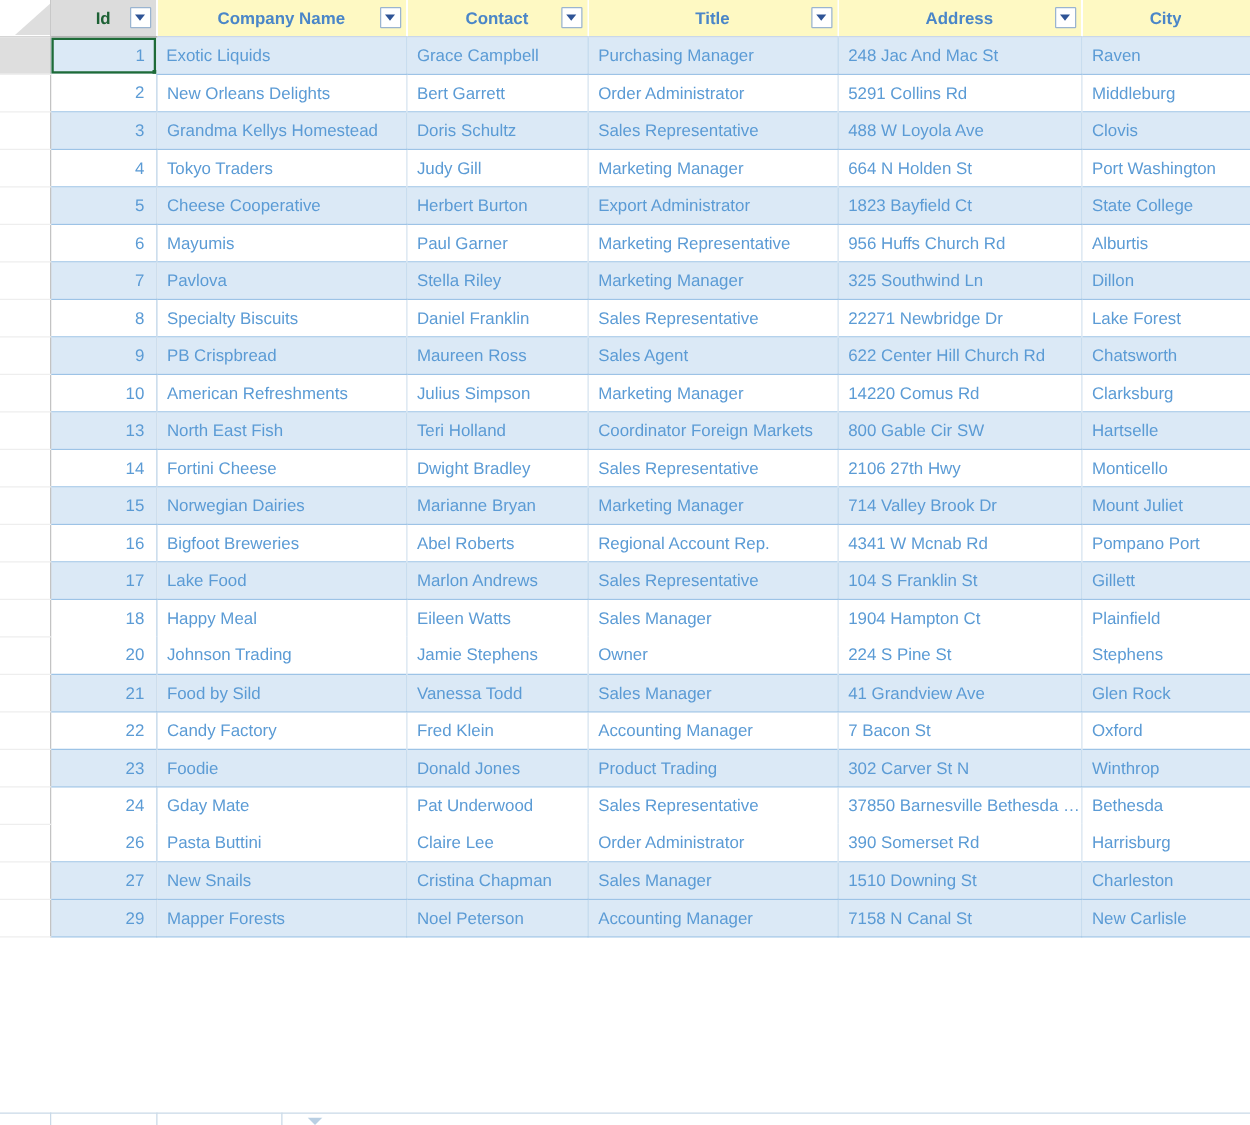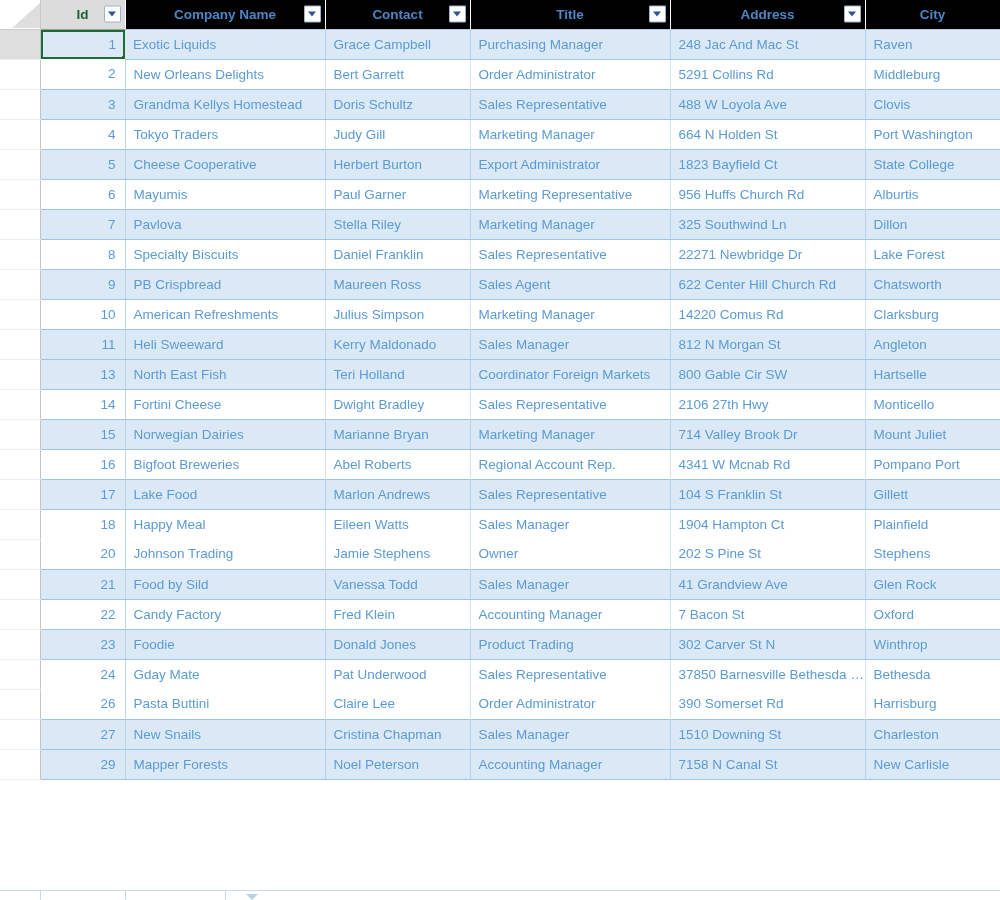--- a/index.html
+++ b/index.html
@@ -37,21 +37,21 @@
   col.c-title { width: 200px; }
   col.c-addr  { width: 195px; }
   col.c-city  { width: 135px; }
 
   
   thead tr { height: 29px; }
 
   th {
     padding: 0;
     margin: 0;
-    background: #000000;
+    background: #fef9c3;
     border: none;
     border-bottom: 1px solid #b8cce4;
     font-weight: bold;
     font-size: 13.5px;
     color: #4a86c8;
     vertical-align: middle;
     position: relative;
   }
 
   th.colhead {
@@ -405,29 +405,20 @@
           <td class="cell-sel"></td>
           <td class="cell-id">10</td>
           <td class="cell-comp">American Refreshments</td>
           <td class="cell-cont">Julius Simpson</td>
           <td class="cell-title">Marketing Manager</td>
           <td class="cell-addr">14220 Comus Rd</td>
           <td class="cell-city">Clarksburg</td>
         </tr>
         <tr class="band-blue">
           <td class="cell-sel"></td>
-          <td class="cell-id">11</td>
-          <td class="cell-comp">Heli Sweeward</td>
-          <td class="cell-cont">Kerry Maldonado</td>
-          <td class="cell-title">Sales Manager</td>
-          <td class="cell-addr">812 N Morgan St</td>
-          <td class="cell-city">Angleton</td>
-        </tr>
-        <tr class="band-blue">
-          <td class="cell-sel"></td>
           <td class="cell-id">13</td>
           <td class="cell-comp">North East Fish</td>
           <td class="cell-cont">Teri Holland</td>
           <td class="cell-title">Coordinator Foreign Markets</td>
           <td class="cell-addr">800 Gable Cir SW</td>
           <td class="cell-city">Hartselle</td>
         </tr>
         <tr class="band-white">
           <td class="cell-sel"></td>
           <td class="cell-id">14</td>
@@ -472,21 +463,21 @@
           <td class="cell-title">Sales Manager</td>
           <td class="cell-addr">1904 Hampton Ct</td>
           <td class="cell-city">Plainfield</td>
         </tr>
         <tr class="band-white">
           <td class="cell-sel"></td>
           <td class="cell-id">20</td>
           <td class="cell-comp">Johnson Trading</td>
           <td class="cell-cont">Jamie Stephens</td>
           <td class="cell-title">Owner</td>
-          <td class="cell-addr">202 S Pine St</td>
+          <td class="cell-addr">224 S Pine St</td>
           <td class="cell-city">Stephens</td>
         </tr>
         <tr class="band-blue">
           <td class="cell-sel"></td>
           <td class="cell-id">21</td>
           <td class="cell-comp">Food by Sild</td>
           <td class="cell-cont">Vanessa Todd</td>
           <td class="cell-title">Sales Manager</td>
           <td class="cell-addr">41 Grandview Ave</td>
           <td class="cell-city">Glen Rock</td>

